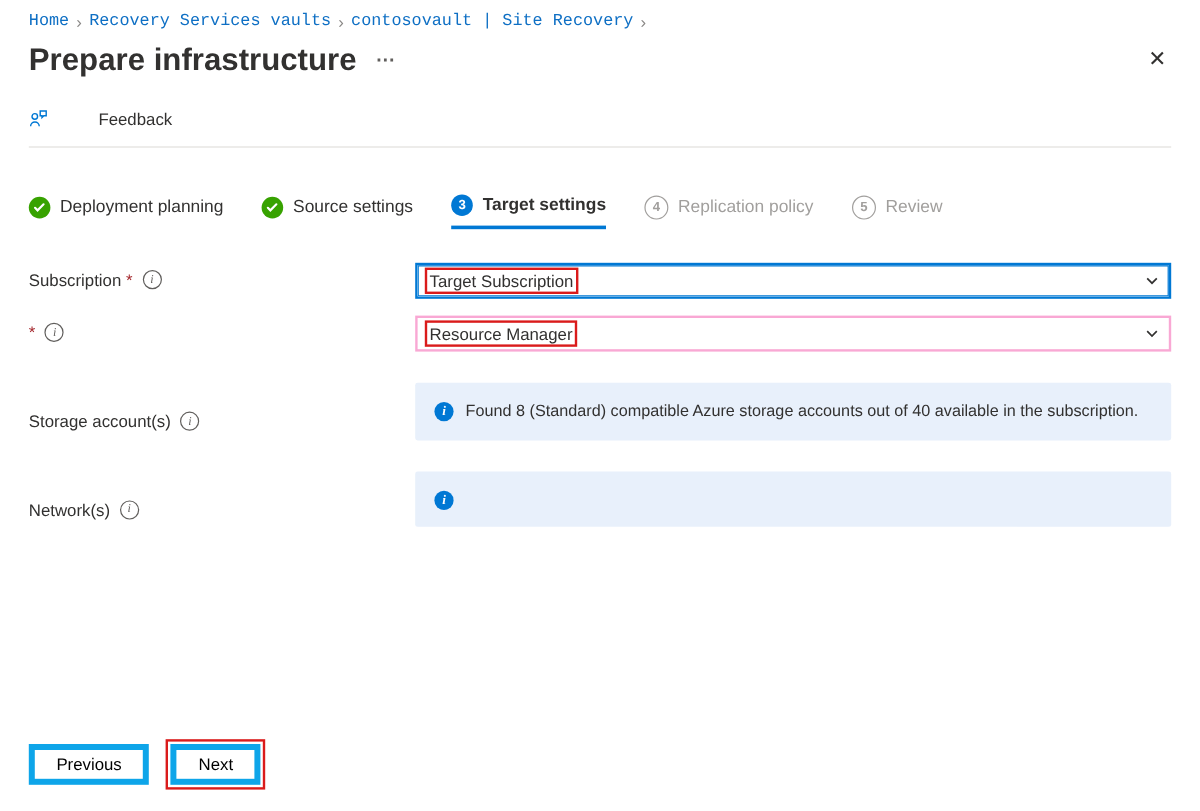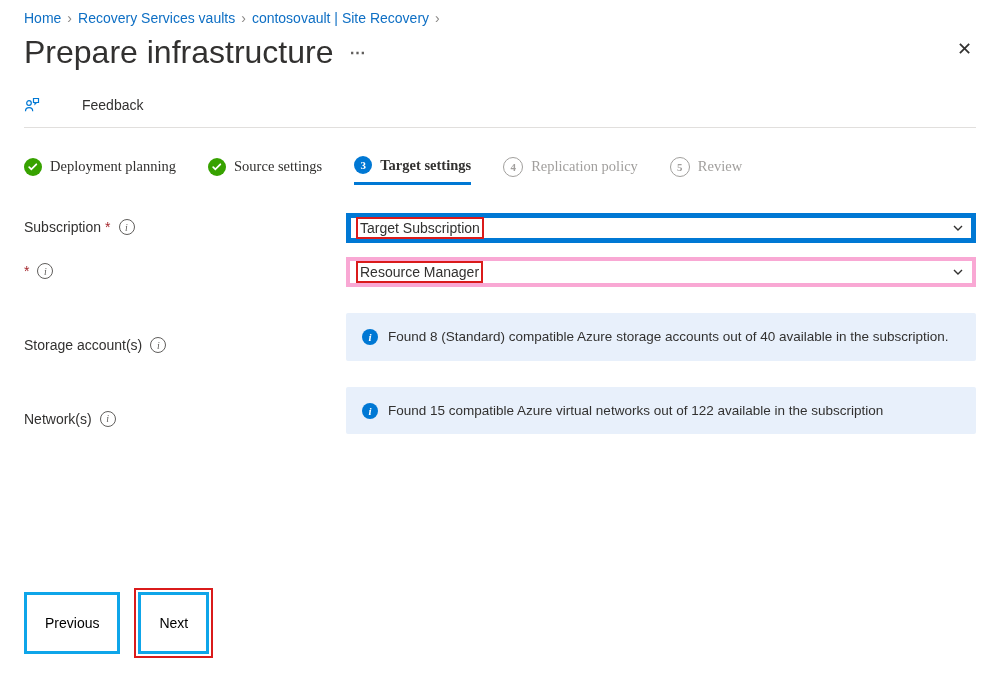--- a/index.html
+++ b/index.html
@@ -17,73 +17,73 @@
     --highlight:#da1b1b;
   }
   html,body{margin:0;padding:0;background:#fff;color:var(--text);
     font-family:"Segoe UI",SegoeUI,Arial,Helvetica,sans-serif;}
   body{width:1000px;height:676px;overflow:hidden;position:relative;}
 
   .page{padding:10px 24px 0 24px;box-sizing:border-box;}
 
   
   .breadcrumb{font-size:14px;color:var(--link);display:flex;align-items:center;flex-wrap:wrap;}
-  .breadcrumb .crumb{color:var(--link);cursor:pointer;}
+  .breadcrumb .crumb{color:var(--link);cursor:pointer;font-family:Liberation Mono, monospace;}
   .breadcrumb .sep{color:#8a8886;margin:0 6px;}
 
   
   .header-row{display:flex;justify-content:space-between;align-items:flex-start;margin-top:8px;}
-  h1{font-size:32px;font-weight:400;margin:0 6px 0 0;display:inline-block;}
+  h1{font-size:26px;font-weight:700;margin:0 6px 0 0;display:inline-block;}
   .title-wrap{display:flex;align-items:center;}
   .more-dots{color:#605e5c;margin-left:10px;letter-spacing:2px;font-weight:600;cursor:pointer;}
   .subtitle{font-size:13.5px;color:var(--muted);margin-top:2px;}
   .close-x{font-size:18px;color:#323130;cursor:pointer;padding:4px;}
 
   
   .commandbar{margin-top:16px;padding:10px 0;border-bottom:1px solid var(--row-border);}
   .cmd-item{display:inline-flex;align-items:center;font-size:14px;color:var(--text);cursor:pointer;gap:34px;}
   .cmd-item svg{margin-right:8px;}
 
   
-  .stepper{display:flex;align-items:center;gap:32px;margin-top:28px;padding-bottom:10px;font-family:Liberation Serif, serif;}
+  .stepper{display:flex;align-items:center;gap:32px;margin-top:39px;padding-bottom:10px;}
   .step{display:inline-flex;align-items:center;gap:8px;font-size:14.5px;cursor:pointer;padding-bottom:8px;}
   .step.done .label{color:var(--text);}
   .step.active{font-weight:600;color:var(--text);border-bottom:3px solid var(--blue-accent);}
   .step.todo{color:var(--step-disabled);}
   .badge-done{width:18px;height:18px;border-radius:50%;background:var(--green);display:inline-flex;align-items:center;justify-content:center;flex-shrink:0;}
   .badge-done svg{display:block;}
   .badge-num{width:18px;height:18px;border-radius:50%;display:inline-flex;align-items:center;justify-content:center;font-size:11px;font-weight:600;flex-shrink:0;}
   .step.active .badge-num{background:var(--blue-accent);color:#fff;border:none;}
   .step.todo .badge-num{border:1px solid var(--step-disabled);color:var(--step-disabled);}
 
   
   .form{margin-top:18px;}
   .row{display:flex;align-items:flex-start;margin-bottom:14px;}
   .row .lbl{width:322px;font-size:14px;color:var(--text);padding-top:6px;display:flex;align-items:flex-start;gap:4px;}
   .req{color:#a4262c;}
   .info-circ{width:14px;height:14px;border:1px solid #605e5c;border-radius:50%;display:inline-flex;
     align-items:center;justify-content:center;font-size:10px;color:#605e5c;font-style:italic;font-family:Georgia,serif;cursor:default;margin-left:4px;flex-shrink:0;}
   .field{flex:1;}
 
-  .combo{position:relative;border:4px solid #f9a8d4;height:30px;display:flex;align-items:center;
+  .combo{position:relative;border:2px solid #f9a8d4;height:30px;display:flex;align-items:center;
     padding:0 28px 0 10px;font-size:14px;background:#fff;box-sizing:border-box;cursor:pointer;}
   .combo.focused{border-color:var(--blue-accent);box-shadow:inset 0 0 0 1px var(--blue-accent);}
   .combo .chev{position:absolute;right:8px;top:50%;transform:translateY(-50%);}
 
   .callout{background:var(--info-bg);padding:14px 16px;border-radius:2px;display:flex;align-items:flex-start;gap:10px;font-size:13.5px;color:var(--text);}
   .callout .info-i{background:var(--blue-accent);color:#fff;width:16px;height:16px;border-radius:50%;font-size:11px;font-weight:700;font-family:Georgia,serif;display:inline-flex;align-items:center;justify-content:center;font-style:italic;margin-top:2px;flex-shrink:0;}
   .callout-text{line-height:1.45;}
 
   
   .hl-box{position:relative;}
   .hl-box::after{content:"";position:absolute;top:-3px;bottom:-3px;left:-4px;right:-4px;border:2px solid var(--highlight);pointer-events:none;}
 
   
   .footer{position:absolute;left:24px;bottom:22px;display:flex;gap:18px;}
-  .btn{border:3px solid #0ea5e9;background:#fff;font-size:14px;padding:20px 18px;cursor:pointer;}
+  .btn{border:5px solid #0ea5e9;background:#fff;font-size:14px;padding:4px 18px;cursor:pointer;}
   .btn.hl{outline:2px solid var(--highlight);outline-offset:2px;}
 
   
   .block-row .lbl{padding-top:24px;}
   .block-row{margin-top:26px;}
 </style>
 </head>
 <body>
 
 <div class="page">
@@ -196,21 +196,20 @@
     </div>
 
     <div class="row block-row">
       <div class="lbl">
         <span>Network(s)</span>
         <span class="info-circ">i</span>
       </div>
       <div class="field">
         <div class="callout">
           <span class="info-i">i</span>
-          <span class="callout-text">Found 15 compatible Azure virtual networks out of 122 available in the subscription</span>
         </div>
       </div>
     </div>
 
   </div>
 
 </div>
 
 <div class="footer">
   <button class="btn">Previous</button>

